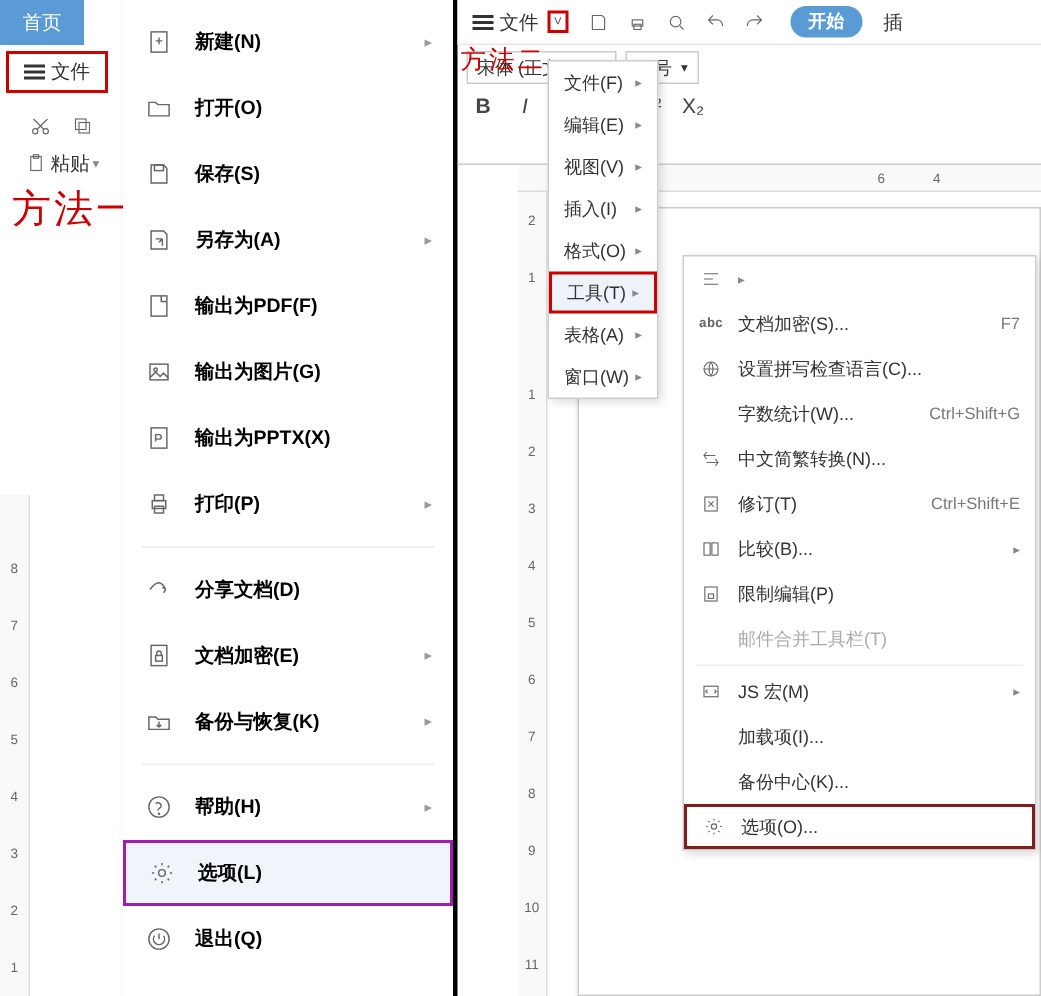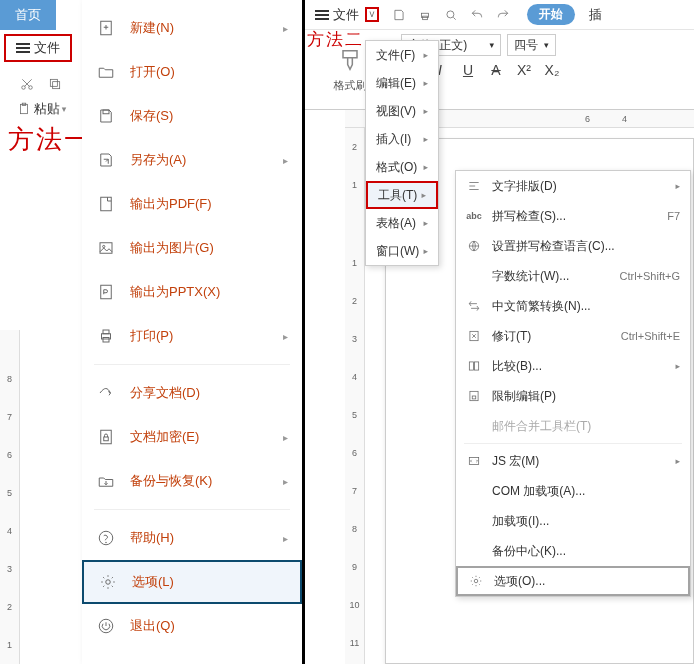--- a/index.html
+++ b/index.html
@@ -14,24 +14,24 @@
   .hamburger::before { content: ""; position: absolute; top: 2px; left: 0; right: 0; border-top: 2px solid #333; }
   .annot1 { position: absolute; left: 8px; top: 122px; color: #c00; font-size: 26px; font-weight: 400; letter-spacing: 2px; }
   .paste-area { position: absolute; left: 0; top: 72px; width: 82px; }
   .paste-row { display: flex; justify-content: center; gap: 12px; padding: 4px 0; }
   .paste-icon { display: flex; align-items: center; justify-content: center; gap: 2px; font-size: 13px; padding: 4px 8px; }
   .file-menu { position: absolute; left: 82px; top: 0; width: 220px; bottom: 0; background: #fff; box-shadow: 2px 0 6px rgba(0,0,0,.1); padding-top: 6px; }
   .fm-item { display: flex; align-items: center; height: 44px; padding: 0 14px; gap: 14px; cursor: default; position: relative; }
   .fm-item.sel { background: #f0f5fb; }
   .fm-icon { width: 20px; height: 20px; display: flex; align-items: center; justify-content: center; color: #666; }
   .fm-icon svg { width: 18px; height: 18px; stroke: #666; fill: none; stroke-width: 1.3; }
-  .fm-label { flex: 1; font-size: 13px; color: #c2410c; }
+  .fm-label { flex: 1; font-size: 13px; color: #000000; font-weight: bold; }
   .fm-sep { height: 1px; background: #eee; margin: 6px 12px; }
   .fm-arrow { color: #999; font-size: 10px; }
-  .redbox-opt { border: 2px solid #0c4a6e; justify-content: space-between; }
+  .redbox-opt { border: 2px solid #a21caf; justify-content: space-between; }
   .ruler-v { position: absolute; left: 0; top: 330px; bottom: 0; width: 20px; background: #f9f9f9; border-right: 1px solid #ddd; display: flex; flex-direction: column-reverse; align-items: center; font-size: 9px; color: #666; }
   .ruler-v span { margin: 14px 0; }
   .qat-small { width:16px; height:16px; display:inline-flex; align-items:center; justify-content:center; }
   .qat-small svg { width:14px; height:14px; stroke:#666; fill:none; stroke-width:1.3; }
   
   .r-top { position: absolute; left: 0; right: 0; top: 0; height: 30px; background: #fff; border-bottom: 1px solid #e5e5e5; display: flex; align-items: center; padding: 0 6px; gap: 6px; }
   .r-file-btn { display: flex; align-items: center; gap: 4px; font-size: 13px; padding: 2px 4px; }
   .dd-red { border: 2px solid #c00; padding: 0 2px; font-size: 10px; color: #666; margin-left: -4px; }
   .qat { display: flex; gap: 10px; margin-left: 6px; color: #888; }
   .pill { background: #5a9bd5; color: #fff; border-radius: 11px; padding: 2px 12px; font-size: 12px; margin-left: 10px; font-weight: bold; }
@@ -49,26 +49,26 @@
   .doc-page { position: absolute; left: 80px; top: 138px; right: 0; bottom: 0; background: #fff; border: 1px solid #ccc; box-shadow: 0 2px 4px rgba(0,0,0,.1); }
   .annot2 { position: absolute; left: 2px; top: 28px; color: #c00; font-size: 17px; letter-spacing: 2px; z-index: 50; }
   .submenu1 { position: absolute; left: 60px; top: 40px; width: 74px; background: #fff; border: 1px solid #ccc; box-shadow: 2px 2px 6px rgba(0,0,0,.15); z-index: 10; }
   .sm1-item { display: flex; align-items: center; justify-content: space-between; height: 28px; padding: 0 10px; font-size: 12px; }
   .sm1-item.sel { background: #eef3f9; }
   .sm1-arrow { font-size: 9px; color: #888; }
   .redbox-tool { border: 2px solid #c00; }
   .submenu2 { position: absolute; left: 150px; top: 170px; width: 236px; background: #fff; border: 1px solid #ccc; box-shadow: 2px 2px 6px rgba(0,0,0,.15); z-index: 11; }
   .sm2-item { display: flex; align-items: center; height: 30px; padding: 0 10px; gap: 10px; font-size: 12px; }
   .sm2-item.disabled { color: #aaa; }
-  .sm2-icon { width: 16px; height:16px; display:flex; align-items:center; justify-content:center; color:#666; }
+  .sm2-icon { width: 16px; height:16px; display:flex; align-items:center; justify-content:center; color:#666;font-family:Liberation Mono, monospace; }
   .sm2-icon svg { width:14px; height:14px; stroke:#666; fill:none; stroke-width:1.3; }
   .sm2-label { flex: 1; }
   .sm2-short { font-size: 11px; color: #777; }
   .sm2-sep { height: 1px; background: #eee; margin: 2px 8px; }
-  .redbox-opt2 { border: 2px solid #a3a3a3; }
+  .redbox-opt2 { border: 2px solid #7f1d1d; }
   .brush-ico svg { width:28px; height:28px; stroke:#888; fill:none; stroke-width:1.3; }
 </style>
 </head>
 <body>
 
 <div class="pane pane-left">
   <div class="tab-home">首页</div>
   <div class="file-btn">
     <span class="hamburger"></span>
     <span>文件</span>
@@ -290,26 +290,20 @@
           <svg viewBox="0 0 24 24">
             <path d="M15 14l5-5-5-5M20 9H10a6 6 0 00-6 6v1"></path>
           </svg>
         </span>
     </div>
     <span class="pill">开始</span>
     <span style="margin-left:8px;font-size:13px">插</span>
   </div>
 
   <div class="r-ribbon">
-    <div class="ribbon-left">
-      <span class="brush-ico"><svg viewBox="0 0 24 24">
-            <path d="M6 4h12v6H6zM10 10v6l2 4 2-4v-6"></path>
-          </svg></span>
-      <span>格式刷</span>
-    </div>
     <div class="ribbon-right">
       <div class="font-row">
         <div class="font-sel">
             <span>宋体 (正文)</span>
             <span style="font-size:9px">▾</span>
           </div>
         <div class="font-sel sm">
             <span>四号</span>
             <span style="font-size:9px">▾</span>
           </div>
@@ -382,26 +376,25 @@
       </div>
   </div>
 
   <div class="submenu2">
     <div class="sm2-item">
         <span class="sm2-icon">
           <svg viewBox="0 0 24 24">
             <path d="M4 6h16M4 12h10M4 18h16"></path>
           </svg>
         </span>
-        <span class="sm2-label">文字排版(D)</span>
         <span class="sm1-arrow">▸</span>
       </div>
     <div class="sm2-item">
         <span class="sm2-icon" style="font-size:9px;font-weight:bold">abc</span>
-        <span class="sm2-label">拼写检查(S)...</span>
+        <span class="sm2-label">文档加密(S)...</span>
         <span class="sm2-short">F7</span>
       </div>
     <div class="sm2-item">
         <span class="sm2-icon">
           <svg viewBox="0 0 24 24">
             <circle cx="12" cy="12" r="8"></circle>
             <path d="M4 12h16M12 4c3 4 3 12 0 16M12 4c-3 4-3 12 0 16"></path>
           </svg>
         </span>
         <span class="sm2-label">设置拼写检查语言(C)...</span>
@@ -458,24 +451,20 @@
           <svg viewBox="0 0 24 24">
             <rect x="4" y="6" width="16" height="12"></rect>
             <path d="M8 10l-2 2 2 2M16 10l2 2-2 2"></path>
           </svg>
         </span>
         <span class="sm2-label">JS 宏(M)</span>
         <span class="sm1-arrow">▸</span>
       </div>
     <div class="sm2-item">
         <span class="sm2-icon"></span>
-        <span class="sm2-label">COM 加载项(A)...</span>
-      </div>
-    <div class="sm2-item">
-        <span class="sm2-icon"></span>
         <span class="sm2-label">加载项(I)...</span>
       </div>
     <div class="sm2-item">
         <span class="sm2-icon"></span>
         <span class="sm2-label">备份中心(K)...</span>
       </div>
     <div class="sm2-item redbox-opt2">
         <span class="sm2-icon">
           <svg viewBox="0 0 24 24">
             <circle cx="12" cy="12" r="3"></circle>

